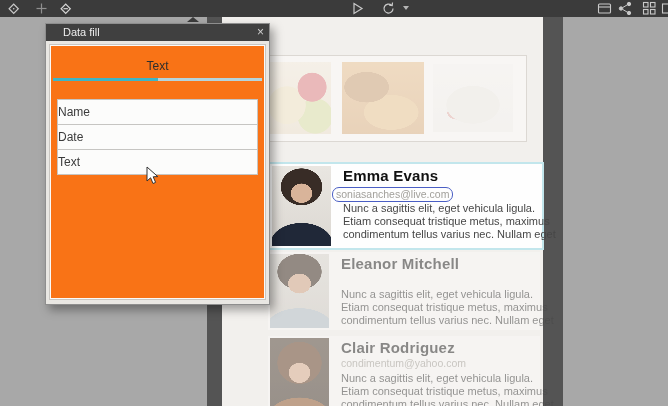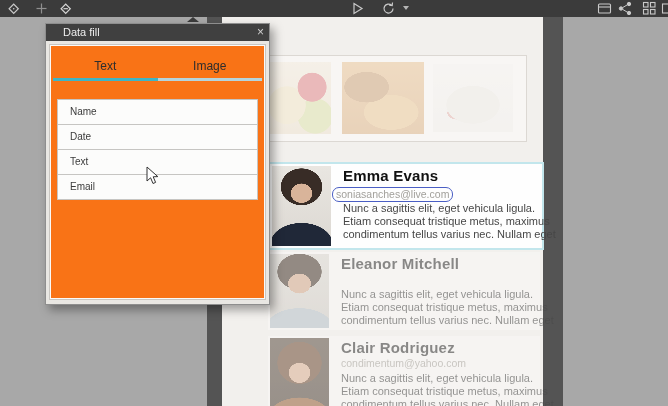--- a/index.html
+++ b/index.html
@@ -82,21 +82,21 @@
          line-height:17px;cursor:default;}
   .panel-frame{position:absolute;left:4px;right:4px;top:21px;bottom:5px;
          border:1px solid #fbfaf9;outline:1px solid #c9c6c1;background:#f97316;}
   .tabs{position:absolute;left:2px;right:2px;top:10px;height:22px;display:flex;text-align:center;}
   .tab{flex:1;font-size:12px;color:#2e2e2e;line-height:20px;}
   .tab-underline{position:absolute;left:2px;right:2px;top:32px;height:3px;display:flex;}
   .tab-underline .seg-active{flex:1;background:#3fb5c5;}
   .tab-underline .seg-inactive{flex:1;background:#b5d4dc;}
   .dlist{position:absolute;left:6px;right:6px;top:53px;}
   .drow{height:24px;line-height:24px;background:#fcfcfb;border:1px solid #c6c5c2;
-        margin-top:-1px;font-size:10px;color:#3b3b3b;padding-left:12px;}
+        margin-top:-1px;font-size:12px;color:#3b3b3b;}
   .drow:first-child{margin-top:0;}
 
   .cursor{position:absolute;left:146px;top:166px;}
 </style>
 </head>
 <body>
 
 <div class="stage">
 
   <div class="toolbar">
@@ -208,31 +208,29 @@
   </div>
 
   <div class="panel">
     <div class="panel-header">
       <span>Data fill</span>
       <span class="panel-close">×</span>
     </div>
     <div class="panel-frame">
       <div class="tabs">
         <div class="tab">Text</div>
-        <div class="tab">Image</div>
       </div>
       <div class="tab-underline">
         <div class="seg-active"></div>
         <div class="seg-inactive"></div>
       </div>
       <div class="dlist">
         <div class="drow">Name</div>
         <div class="drow">Date</div>
         <div class="drow">Text</div>
-        <div class="drow">Email</div>
       </div>
     </div>
   </div>
 
   <div class="cursor">
     <svg width="14" height="20" viewBox="0 0 14 20">
       <path d="M1,1 L1,15 L4.6,11.8 L7,17.5 L9.6,16.4 L7.2,10.8 L11.8,10.6 Z" fill="#ffffff" stroke="#333333" stroke-width="1"></path>
     </svg>
   </div>
 

